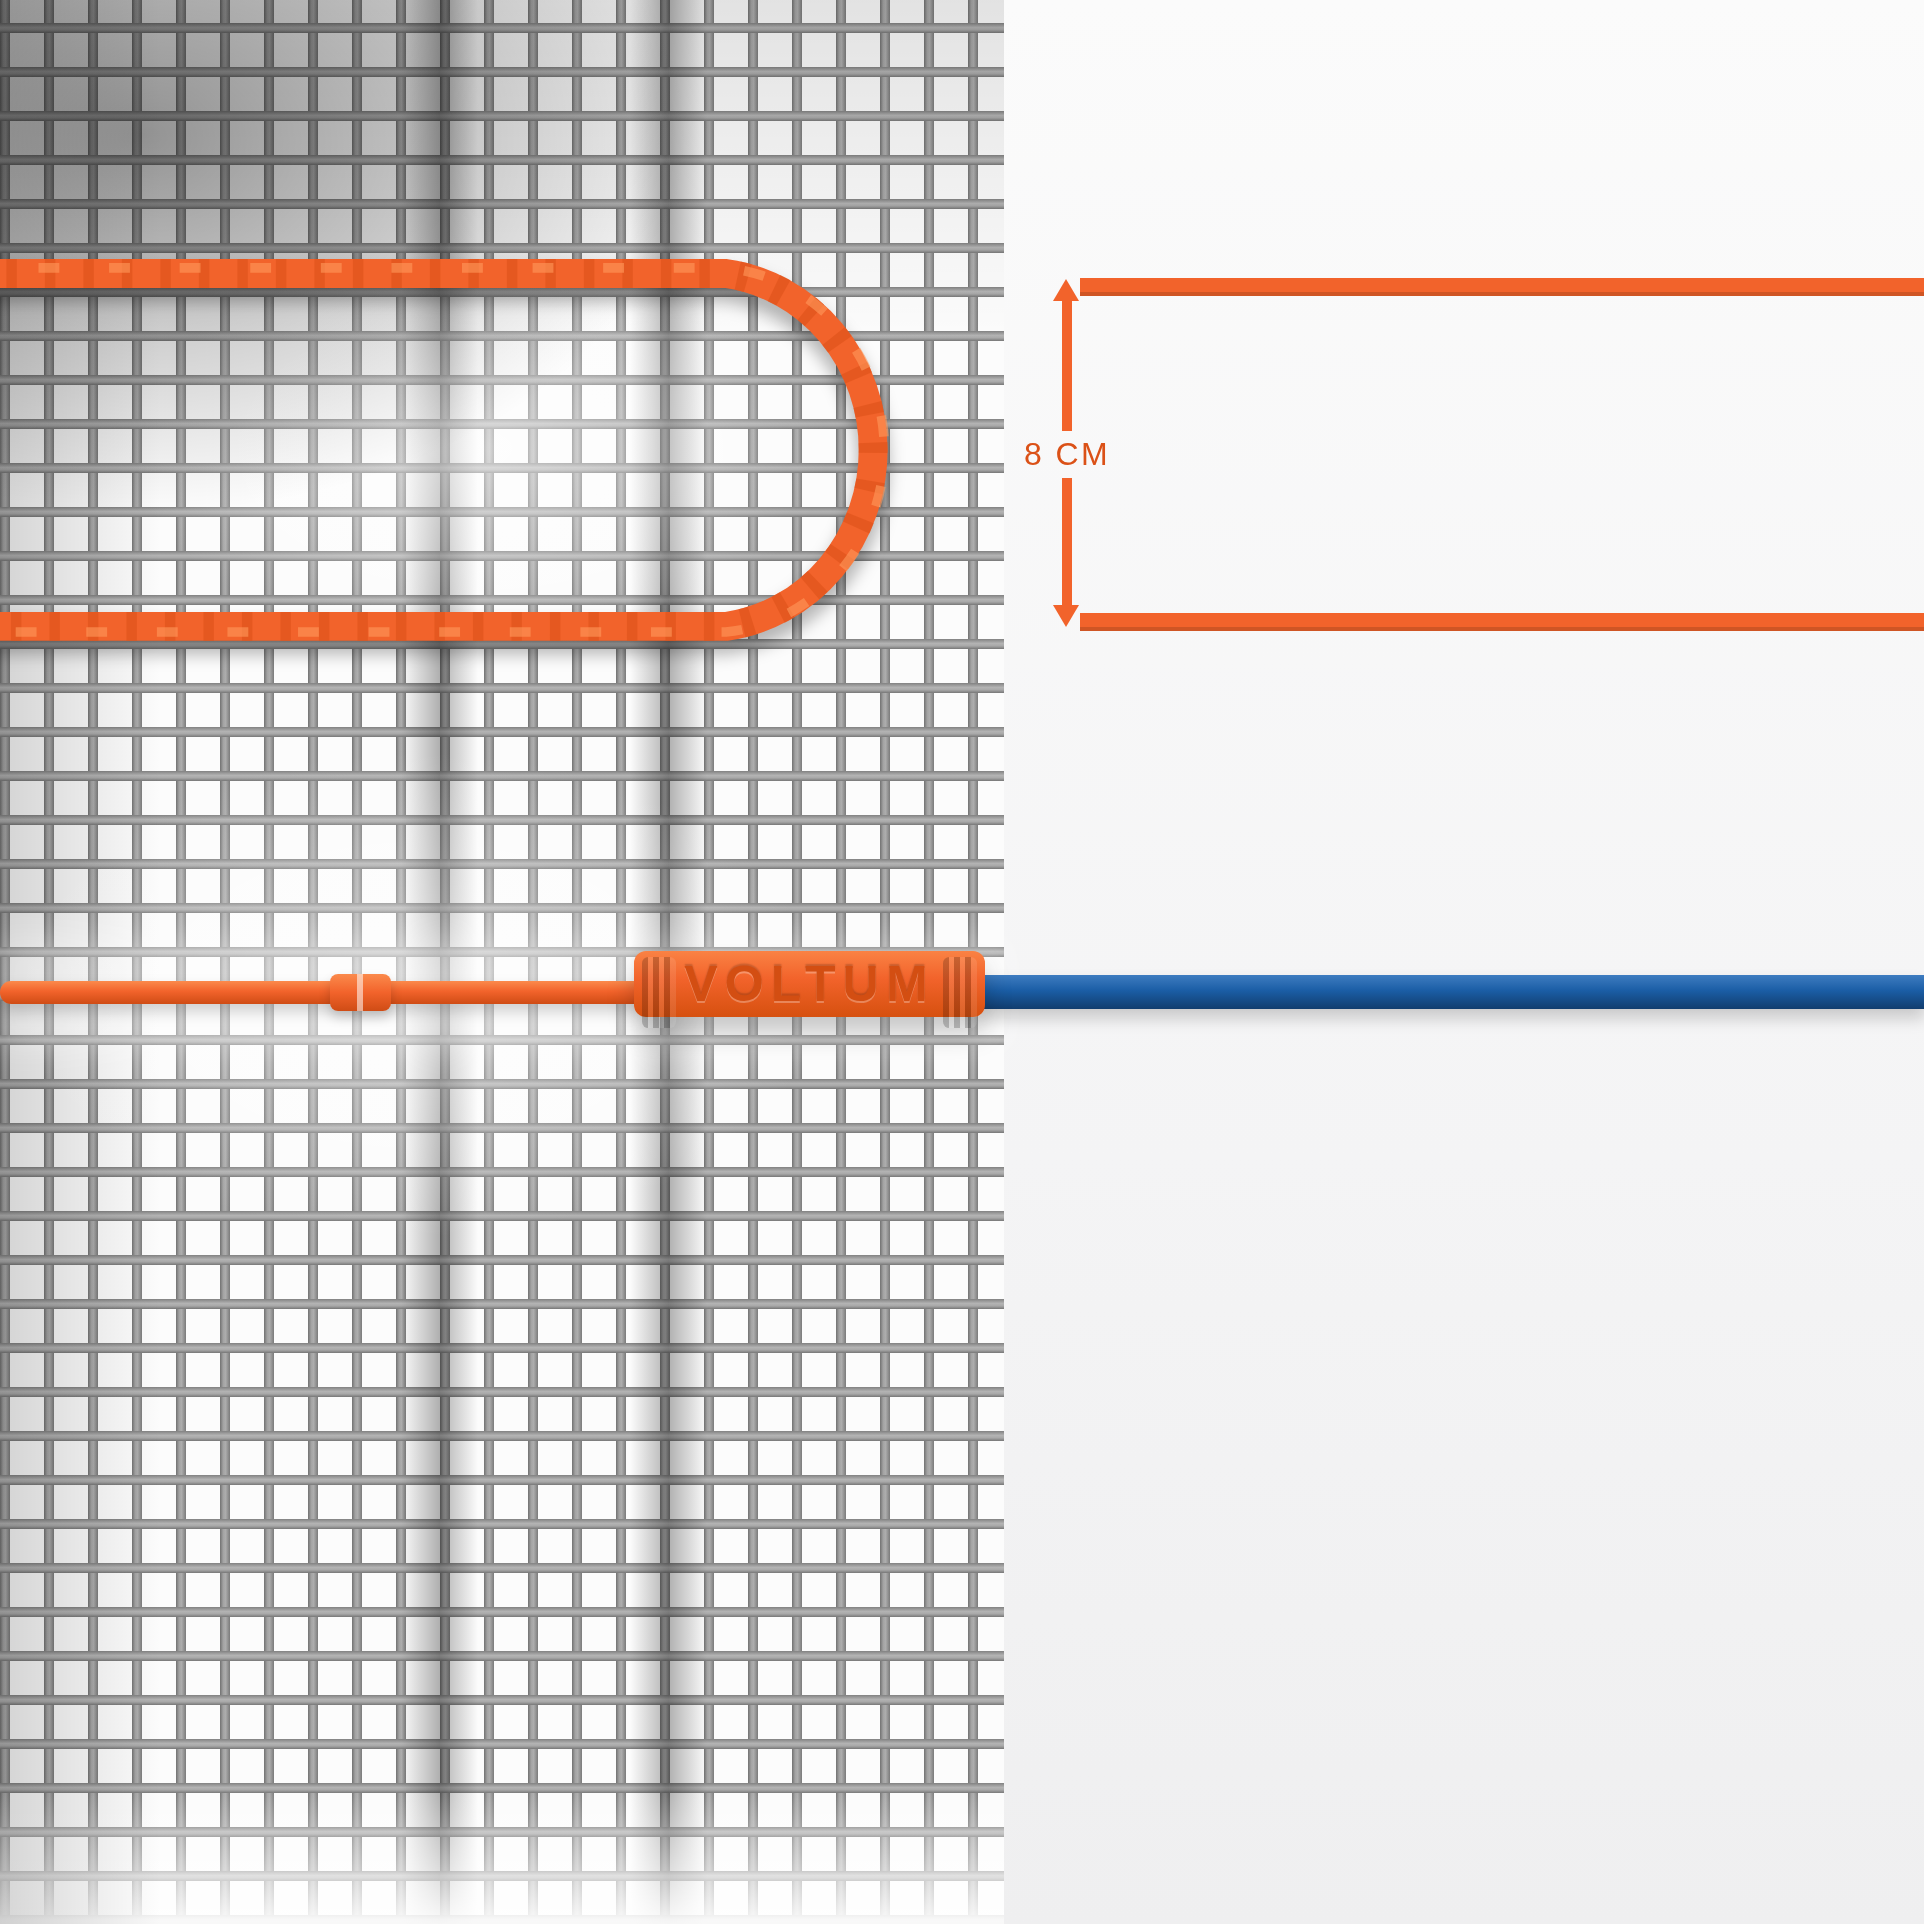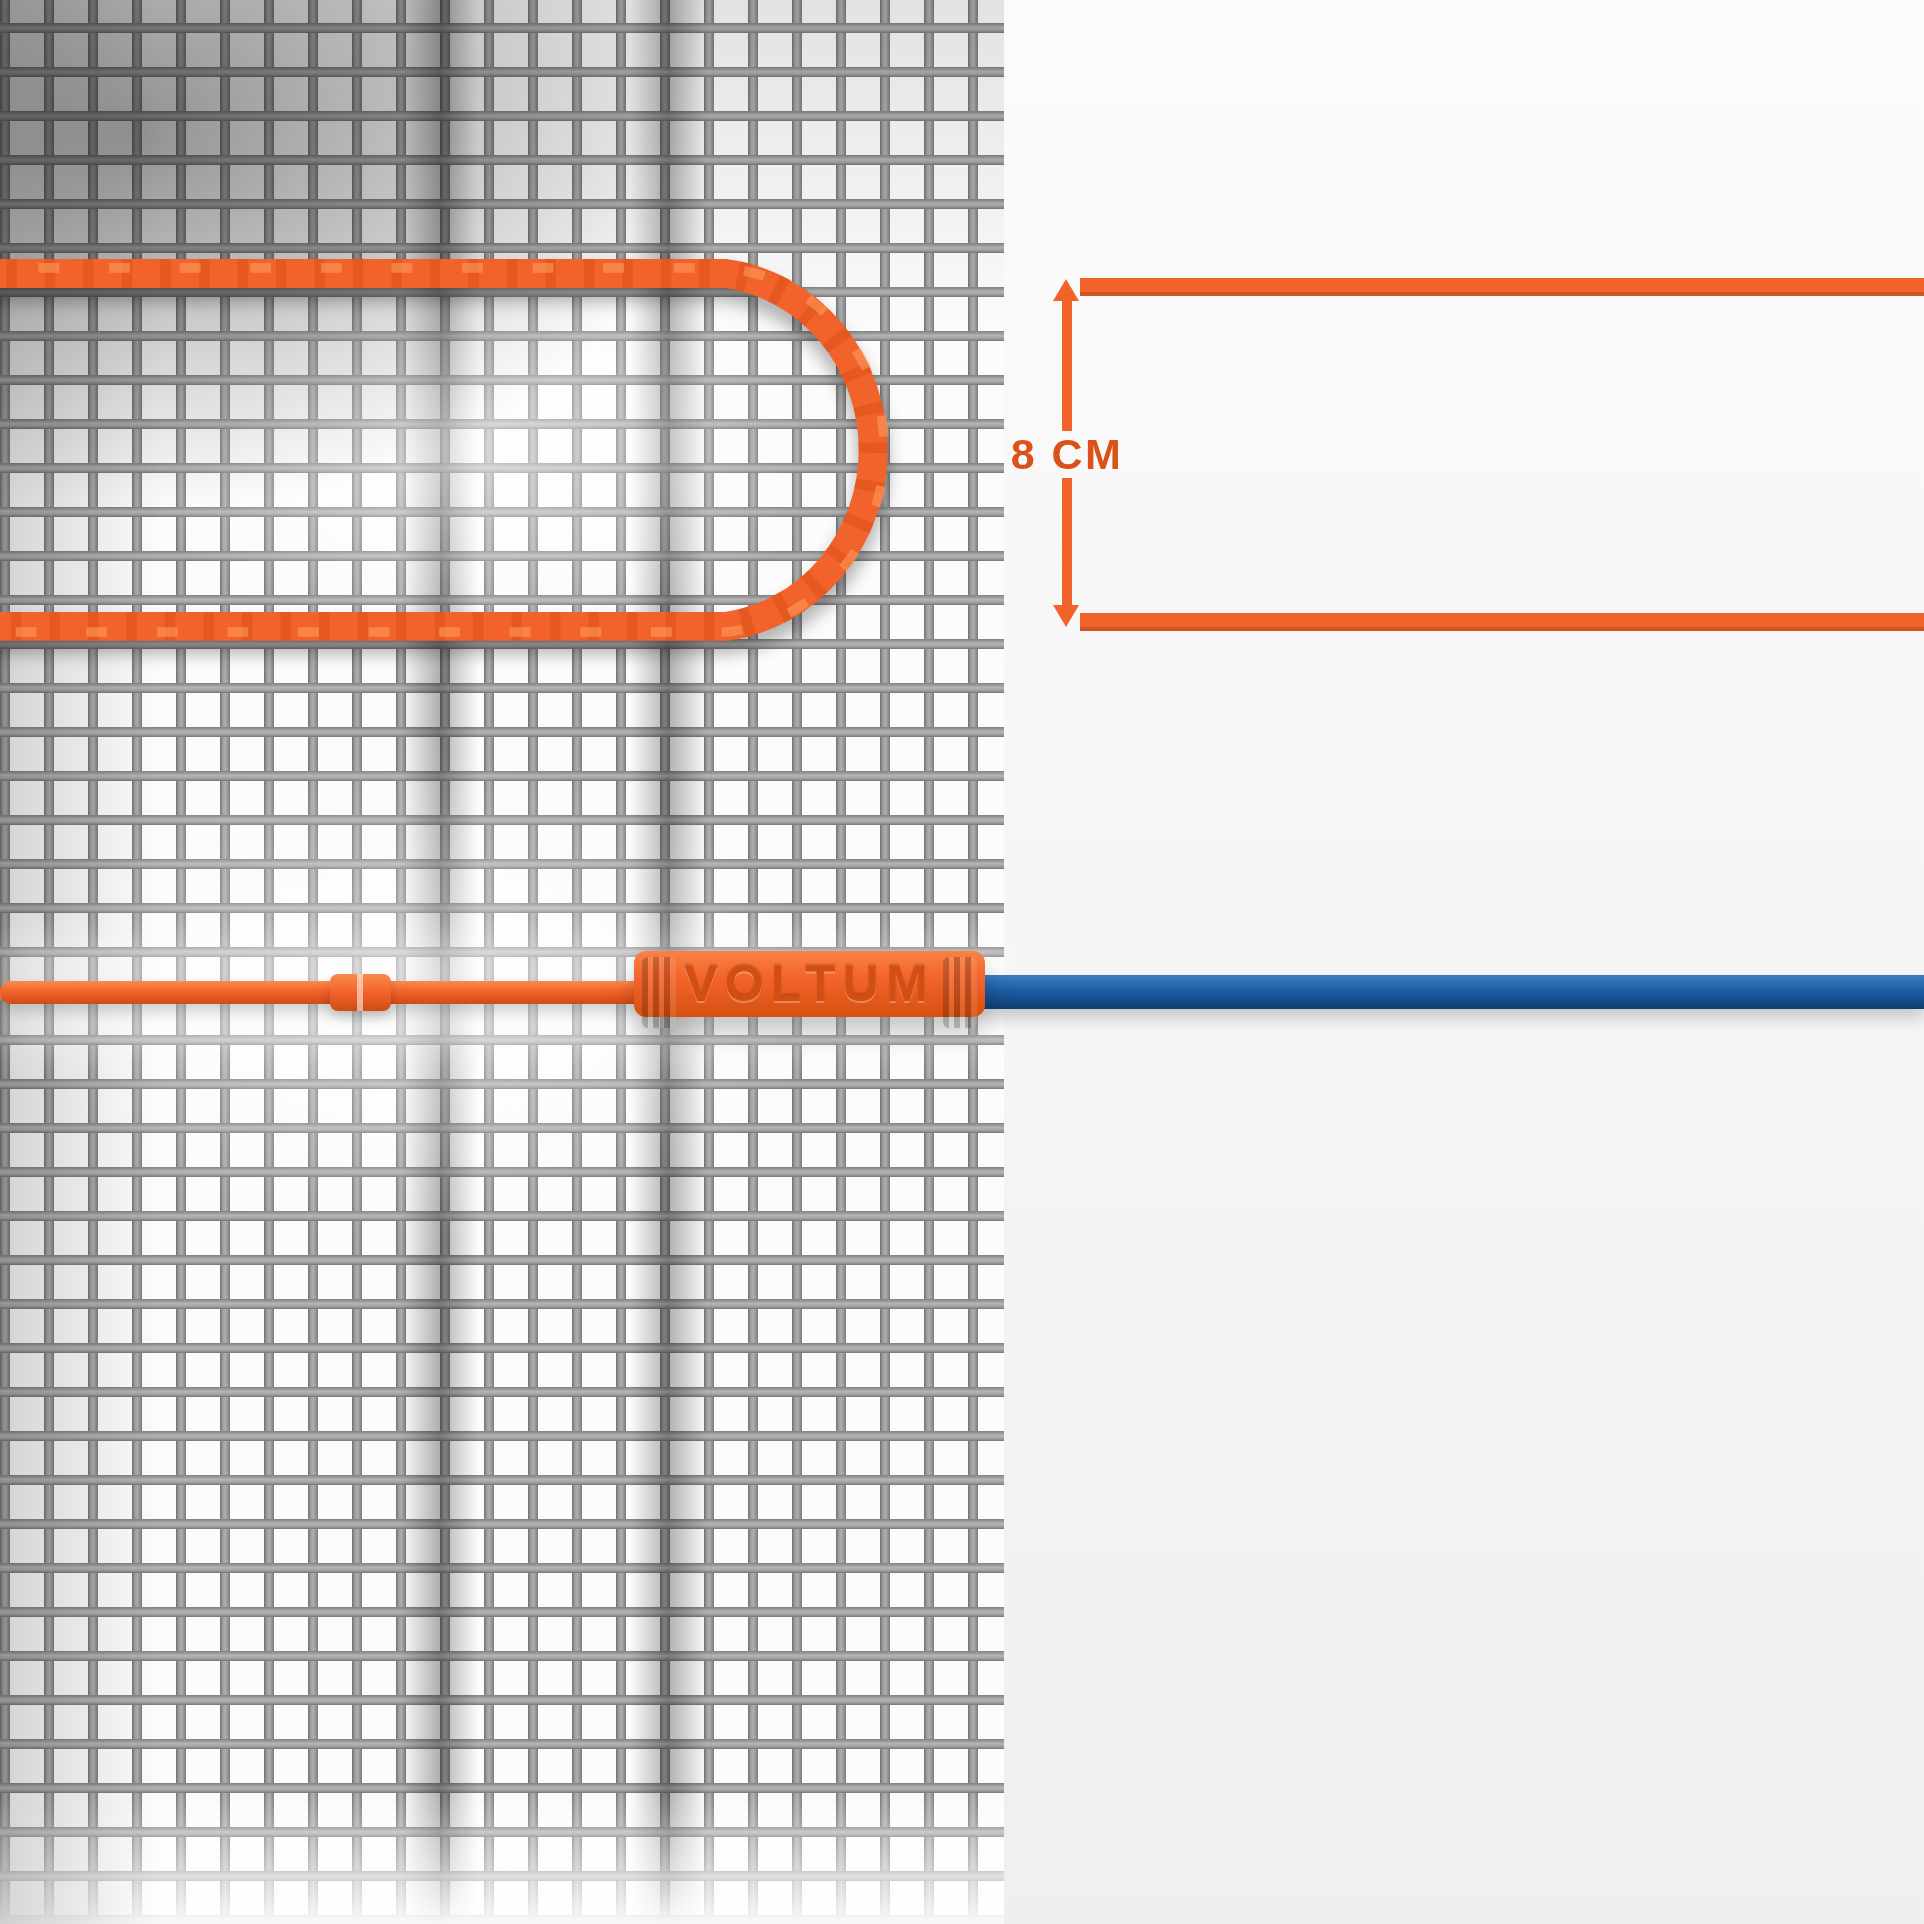--- a/index.html
+++ b/index.html
@@ -53,21 +53,21 @@
   .dim-bar-top{top:278px;}
   .dim-bar-bottom{top:613px;}
   .dim-line{position:absolute;left:1062px;width:9.6px;background:var(--cable-orange);}
   .dim-line-upper{top:298px;height:133px;}
   .dim-line-lower{top:478px;height:130px;}
   .dim-arrow{position:absolute;width:0;height:0;border-left:13.6px solid transparent;border-right:13.6px solid transparent;}
   .dim-arrow-up{left:1053px;top:279px;border-bottom:22.5px solid var(--cable-orange);}
   .dim-arrow-down{left:1053px;top:605px;border-top:22.5px solid var(--cable-orange);}
   .dim-label{
     position:absolute;left:1067px;top:454px;transform:translate(-50%,-50%);
-    color:var(--cable-orange-dark);font-size:43px;font-weight:700;letter-spacing:2.4px;white-space:nowrap;
+    color:var(--cable-orange-dark);font-size:32px;font-weight:400;letter-spacing:2.4px;white-space:nowrap;
   }
 
   
   .lead-cable{
     position:absolute;left:0;top:981px;width:650px;height:22.5px;border-radius:11.2px;
     background:linear-gradient(180deg,#fb8a4c 0%,var(--cable-orange) 45%,#cf4c15 100%);
     box-shadow:0 8px 14.4px rgba(0,0,0,0.18);
   }
   .cable-clip{
     position:absolute;left:330px;top:974px;width:61px;height:37px;border-radius:8px;

